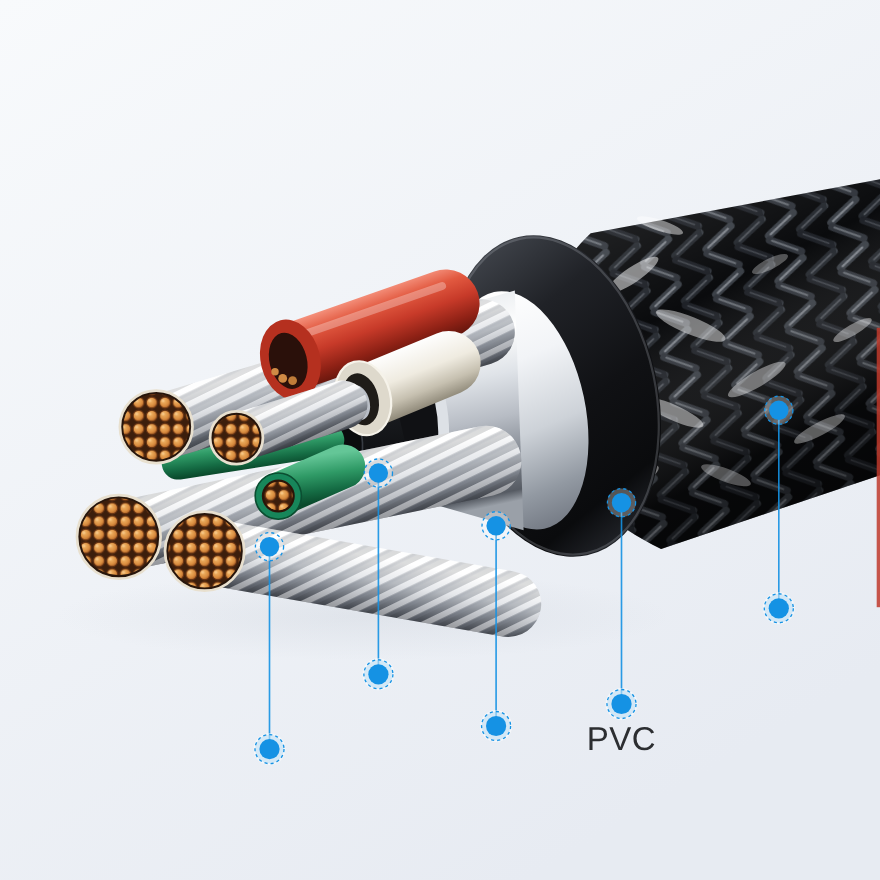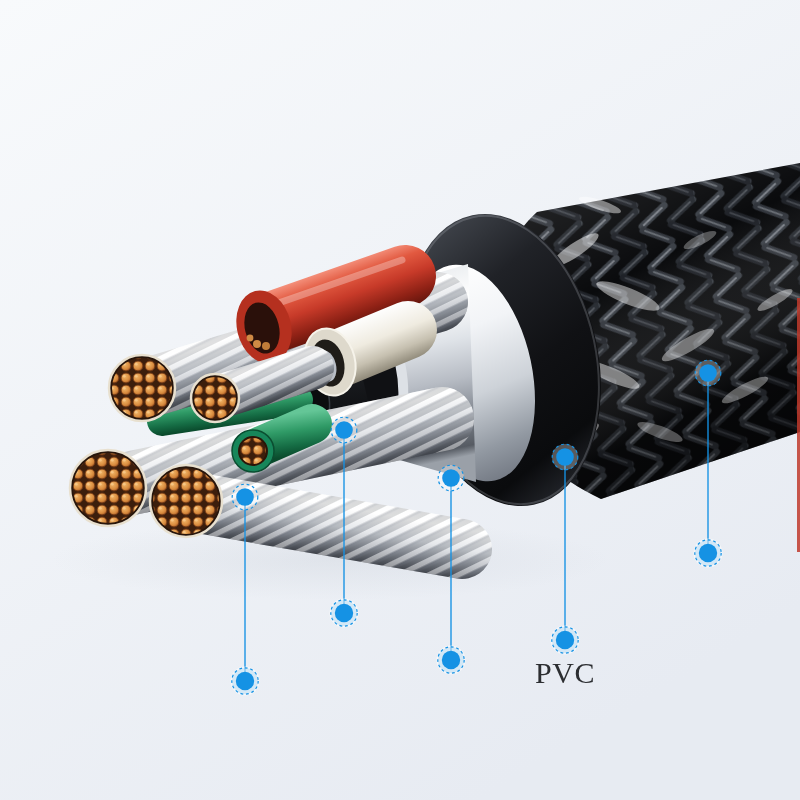--- a/index.html
+++ b/index.html
@@ -1,21 +1,21 @@
 <!DOCTYPE html>
 <html style="--bg-top: #f8fafc; --bg-bottom: #e7ebf2; --label-color: #2c2e31;"><head>
 <meta charset="utf-8">
 <style>
   html,body{margin:0;padding:0;}
   body{
     width:800px;height:800px;overflow:hidden;
     font-family:"Liberation Sans", sans-serif;
     background:linear-gradient(160deg, var(--bg-top,#f8fafc) 0%, var(--bg-bottom,#e7ebf2) 100%);
   }
-  .stage{position:relative;width:732px;height:800px;font-family:Liberation Serif, serif;}
+  .stage{position:relative;width:732px;height:800px;}
   .stage svg{position:absolute;left:0;top:0;}
   .material-label{
     position:absolute;
     transform:translateX(-50%);
     color:var(--label-color,#2c2e31);
     font-size:30px;
     letter-spacing:.5px;
     font-weight:400;
     white-space:nowrap;
     user-select:none;

